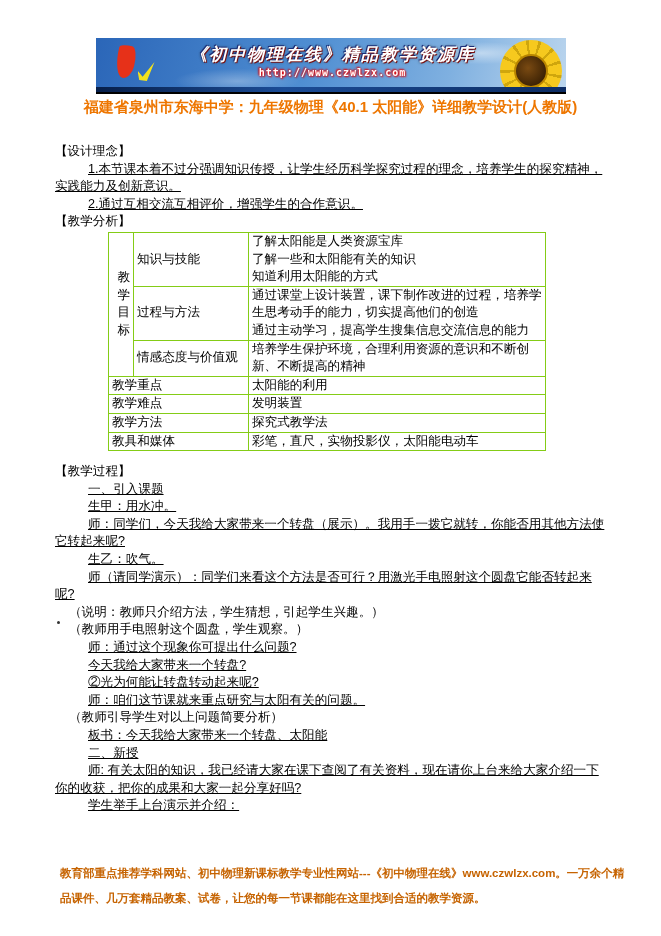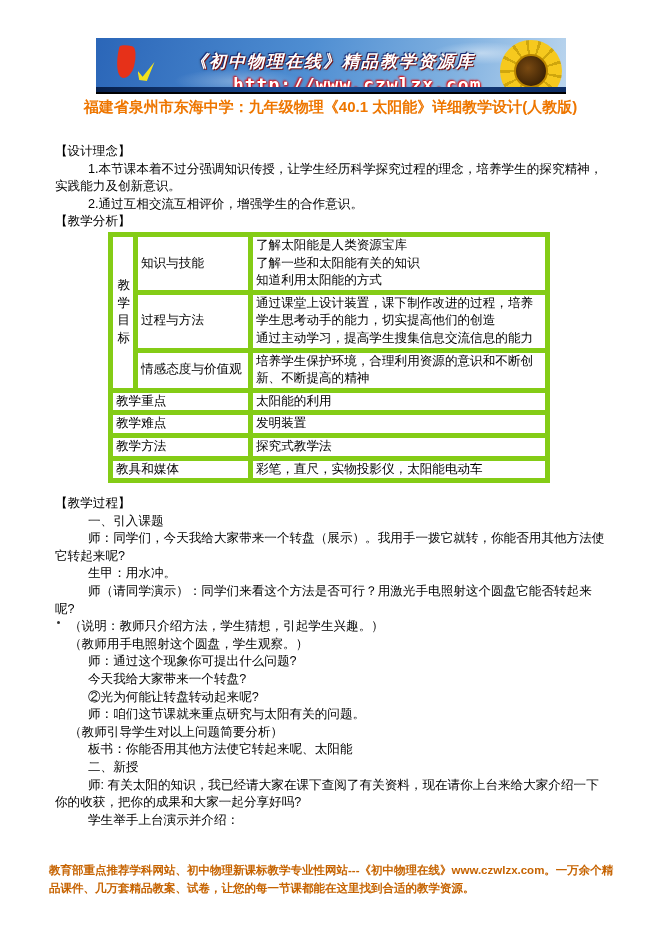--- a/index.html
+++ b/index.html
@@ -15,55 +15,55 @@
       radial-gradient(70px 16px at 82% 28%, rgba(255,255,255,.45), transparent 70%),
       radial-gradient(90px 18px at 30% 80%, rgba(255,255,255,.30), transparent 70%),
       linear-gradient(105deg,#2b66b8 0%,#4f8ed2 45%,#7fb0e0 75%,#bcd6ee 100%);
   }
   .banner::after{content:"";position:absolute;left:0;right:0;bottom:0;height:5px;
     background:linear-gradient(90deg,#071f4a,#1b4c96 40%,#0c2c63);}
   .flame{position:absolute;left:20px;top:7px;width:19px;height:33px;background:#e63119;
     border-radius:65% 35% 45% 55% / 12% 58% 42% 88%;transform:rotate(14deg);}
   .tick{position:absolute;left:42px;top:24px;width:17px;height:19px;background:#f2e11c;
     clip-path:polygon(0 45%,30% 78%,100% 0,55% 100%,10% 95%);}
-  .banner-text{position:absolute;left:88px;right:84px;top:12px;text-align:center;}
+  .banner-text{position:absolute;left:88px;right:84px;top:5px;text-align:center;}
   .banner-title{
     font-size:17px;font-weight:bold;font-style:italic;letter-spacing:2px;color:#fff;
     text-shadow:1px 1px 0 #7a1010,-1px -1px 0 #1a2e7a,0 0 3px #222;white-space:nowrap;
   }
   .banner-url{
-    margin-top:1px;font-family:"DejaVu Sans Mono",monospace;font-size:18px;font-weight:bold;
+    margin-top:1px;font-family:"DejaVu Sans Mono",monospace;font-size:10px;font-weight:bold;
     letter-spacing:1px;color:#fff;
-    text-shadow:0 0 2px #e00,1px 1px 2px #d00,-1px -1px 2px #d00;white-space:nowrap;text-align:right;
+    text-shadow:0 0 2px #e00,1px 1px 2px #d00,-1px -1px 2px #d00;white-space:nowrap;
   }
   .sunflower{position:absolute;right:4px;bottom:-10px;width:62px;height:62px;}
   .petals{position:absolute;inset:0;border-radius:50%;
     background:repeating-conic-gradient(#f6c91e 0 14deg,#cfa60d 14deg 20deg,#f6c91e 20deg 28deg);}
   .face{position:absolute;left:14px;top:14px;width:30px;height:30px;border-radius:50%;
     background:radial-gradient(circle at 40% 40%,#7a4a12,#3f2405 70%);border:2px solid #b98500;}
   
   .doc-title{margin-top:4px;text-align:center;font-size:15px;font-weight:bold;color:#ee7600;white-space:nowrap;}
   .content{padding:0 50px 0 55px;font-size:12.6px;line-height:17.6px;}
   .sec-head{margin-top:26px;font-weight:normal;}
   .sec-head.tight{margin-top:0;}
   p.line{margin:0;}
-  p.ind{text-indent:33px;}
+  p.ind{text-indent:33px;text-decoration:underline;}
   p.paren{text-indent:14px;}
   
   table.analysis{border-collapse:collapse;margin:1px 0 12px 53px;width:437px;table-layout:fixed;}
-  table.analysis td{border:5px solid #84cc16;padding:0 3px;font-size:12.6px;line-height:17.6px;}
+  table.analysis td{border:1px solid #84cc16;padding:0 3px;font-size:12.6px;line-height:17.6px;}
   td.goal-vert{width:19px;text-align:right;vertical-align:middle;line-height:20px;
     word-break:break-all;white-space:pre-line;}
   td.goal-label{width:109px;vertical-align:middle;}
   td.goal-content{vertical-align:middle;white-space:pre-line;}
   td.info-label{vertical-align:middle;}
   td.info-content{vertical-align:middle;}
   
-  .footer{position:absolute;left:49px;top:861px;width:568px;font-size:11.5px;font-weight:bold;
-    color:#c66300;line-height:18px;}
+  .footer{position:absolute;left:60px;top:861px;width:568px;font-size:11.5px;font-weight:bold;
+    color:#c66300;line-height:25px;}
   .stray-dot{position:absolute;left:57px;top:621px;width:3px;height:3px;background:#333;border-radius:50%;}
 </style>
 </head>
 <body>
 
 <div class="banner">
   <div class="flame"></div>
   <div class="tick"></div>
   <div class="banner-text">
     <div class="banner-title">《初中物理在线》精品教学资源库</div>
@@ -122,31 +122,32 @@
     </tr>
     <tr>
       <td class="info-label" colspan="2">教具和媒体</td>
       <td class="info-content">彩笔，直尺，实物投影仪，太阳能电动车</td>
     </tr>
   </tbody>
     </table>
 
   <div class="sec-head tight">【教学过程】</div>
   <p class="line ind">一、引入课题</p>
+  <p class="line ind">生甲：用水冲。</p>
   <p class="line ind">师：同学们，今天我给大家带来一个转盘（展示）。我用手一拨它就转，你能否用其他方法使它转起来呢?</p>
-  <p class="line ind">生甲：用水冲。</p>
+  <p class="line ind">生乙：吹气。</p>
   <p class="line ind">师（请同学演示）：同学们来看这个方法是否可行？用激光手电照射这个圆盘它能否转起来呢?</p>
   <p class="line paren">（说明：教师只介绍方法，学生猜想，引起学生兴趣。）</p>
   <p class="line paren">（教师用手电照射这个圆盘，学生观察。）</p>
   <p class="line ind">师：通过这个现象你可提出什么问题?</p>
   <p class="line ind">今天我给大家带来一个转盘?</p>
   <p class="line ind">②光为何能让转盘转动起来呢?</p>
   <p class="line ind">师：咱们这节课就来重点研究与太阳有关的问题。</p>
   <p class="line paren">（教师引导学生对以上问题简要分析）</p>
-  <p class="line ind">板书：你能否用其他方法使它转起来呢、太阳能</p>
+  <p class="line ind">板书：今天我给大家带来一个转盘、太阳能</p>
   <p class="line ind">二、新授</p>
   <p class="line ind">师: 有关太阳的知识，我已经请大家在课下查阅了有关资料，现在请你上台来给大家介绍一下你的收获，把你的成果和大家一起分享好吗?</p>
   <p class="line ind">学生举手上台演示并介绍：</p>
 </div>
 
 <div class="stray-dot"></div>
 
 <div class="footer">教育部重点推荐学科网站、初中物理新课标教学专业性网站---《初中物理在线》www.czwlzx.com。一万余个精品课件、几万套精品教案、试卷，让您的每一节课都能在这里找到合适的教学资源。</div>
 
 </body></html>

